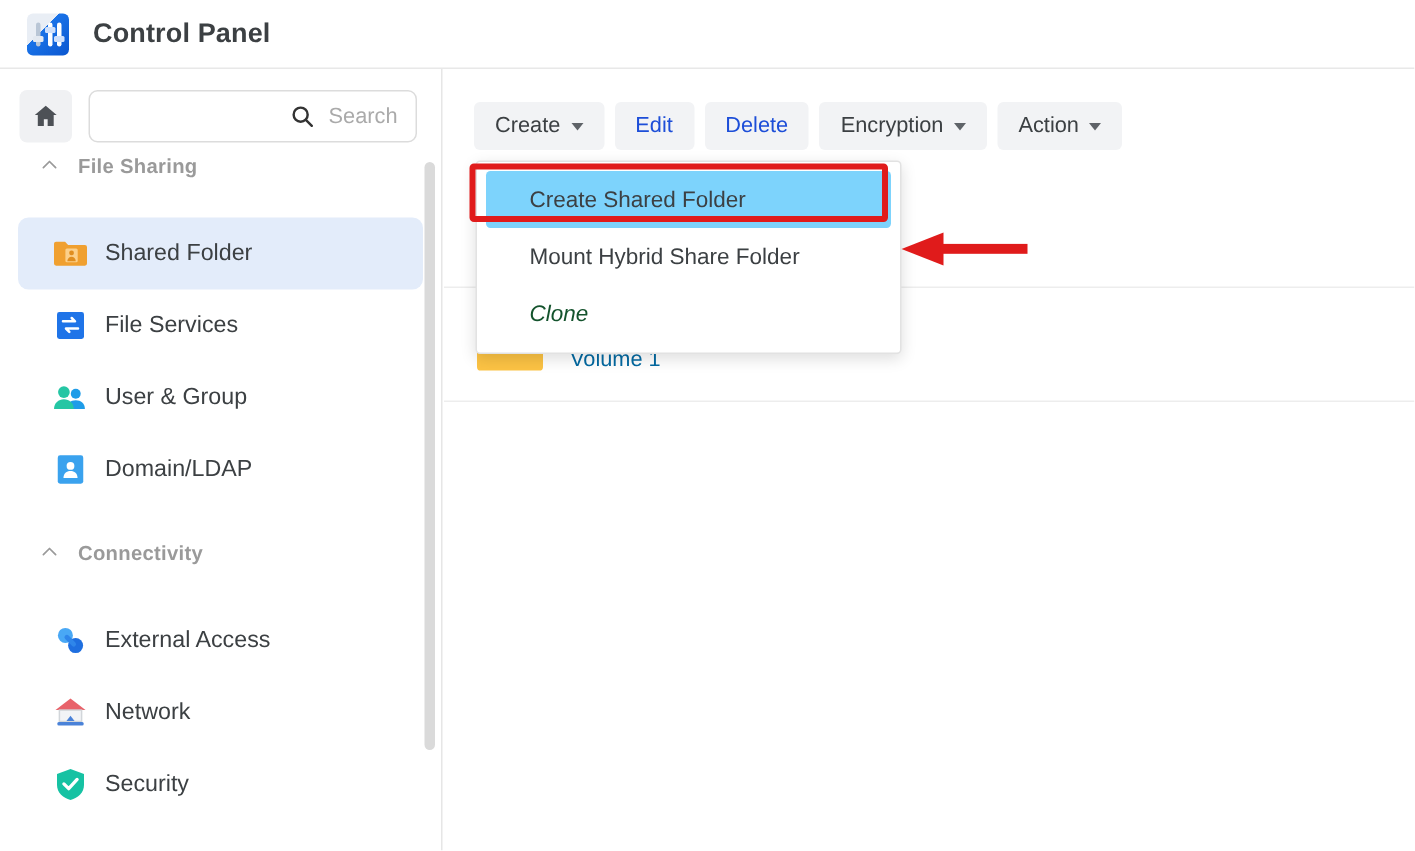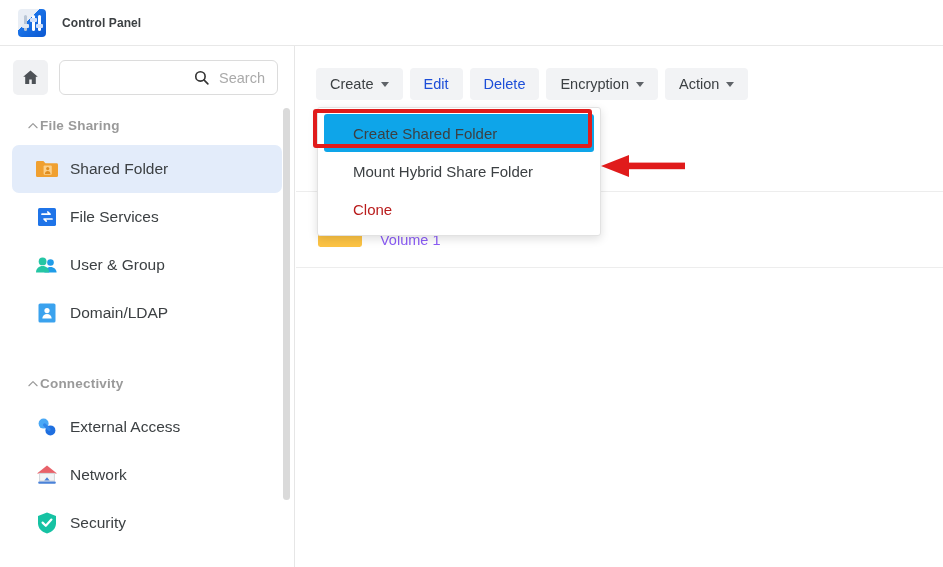--- a/index.html
+++ b/index.html
@@ -47,21 +47,21 @@
   .app-icon .sl-a::after {
     content: ""; position: absolute; left: -2px; top: 3px;
     width: 7px; height: 4px; background: #cfe0fb; border-radius: 1px;
   }
   .app-icon .sl-b::after {
     content: ""; position: absolute; left: -2px; top: 9px;
     width: 7px; height: 4px; background: #cfe0fb; border-radius: 1px;
   }
   .app-title {
     margin-left: 16px;
-    font-size: 12px; font-weight: bold; color: #3c4043;
+    font-size: 18px; font-weight: bold; color: #3c4043;
     letter-spacing: 0.1px;
   }
 
   
   .sidebar {
     position: absolute; left: 0; top: 46px;
     width: 295px; height: 521px;
     background: #ffffff;
     border-right: 1px solid #e6e6e6;
     overflow: hidden;
@@ -80,21 +80,21 @@
     flex: 1; height: 35px;
     border: 1px solid #dcdcdc; border-radius: 6px;
     display: flex; align-items: center; gap: 9px;
     padding: 0 12px;
     background: #fff;
     justify-content: flex-end;
   }
   .search-ph { font-size: 14.5px; color: #aaaaaa; }
 
   .sb-section {
-    display: flex; align-items: flex-end; gap: 0;
+    display: flex; align-items: flex-start; gap: 12px;
     padding: 0 0 12px 26px; height: 42px;
     margin-top: 8px;
   }
   .sb-section-label {
     font-size: 13.5px; font-weight: bold; color: #9a9a9a;
     letter-spacing: 0.2px;
   }
   .chev { width: 14px; height: 14px; flex: none; }
 
   .sb-item {
@@ -144,42 +144,42 @@
   
   .rows { position: absolute; left: 0; top: 70px; width: 647px; }
   .row {
     height: 76px; display: flex; align-items: center;
     padding-left: 21px; gap: 17px;
     border-bottom: 1px solid #ededed;
   }
   .folder-ico { width: 46px; height: 38px; flex: none; }
   .row-text { display: flex; flex-direction: column; gap: 3px; }
   .row-name { font-size: 15px; font-weight: bold; color: #3c4043; }
-  .row-sub { font-size: 14.5px; color: #8b5cf6; }
+  .row-sub { font-size: 14.5px; color: #0369a1; }
 
   
   .dropdown {
     position: absolute; left: 21px; top: 61px;
     width: 284px;
     background: #ffffff;
     border: 1px solid #e2e2e2;
     border-radius: 3px;
     box-shadow: 0 3px 10px rgba(0,0,0,0.13);
     padding: 6px 0 7px 0;
     z-index: 20;
   }
   .dd-item {
     height: 38px; display: flex; align-items: center;
     padding-left: 29px;
     font-size: 15px; color: #3c4043;
     margin: 0 6px; border-radius: 3px;
     cursor: pointer;
   }
-  .dd-item.hl { background: #0ea5e9; }
-  .dd-item.disabled { color: #b91c1c; cursor: default; }
+  .dd-item.hl { background: #7dd3fc; }
+  .dd-item.disabled { color: #14532d; cursor: default; font-style: italic; }
 
   
   .redbox {
     position: absolute; left: 17px; top: 63px;
     width: 279px; height: 39px;
     border: 4px solid #e01b1b;
     border-radius: 3px;
     z-index: 30;
     pointer-events: none;
   }

